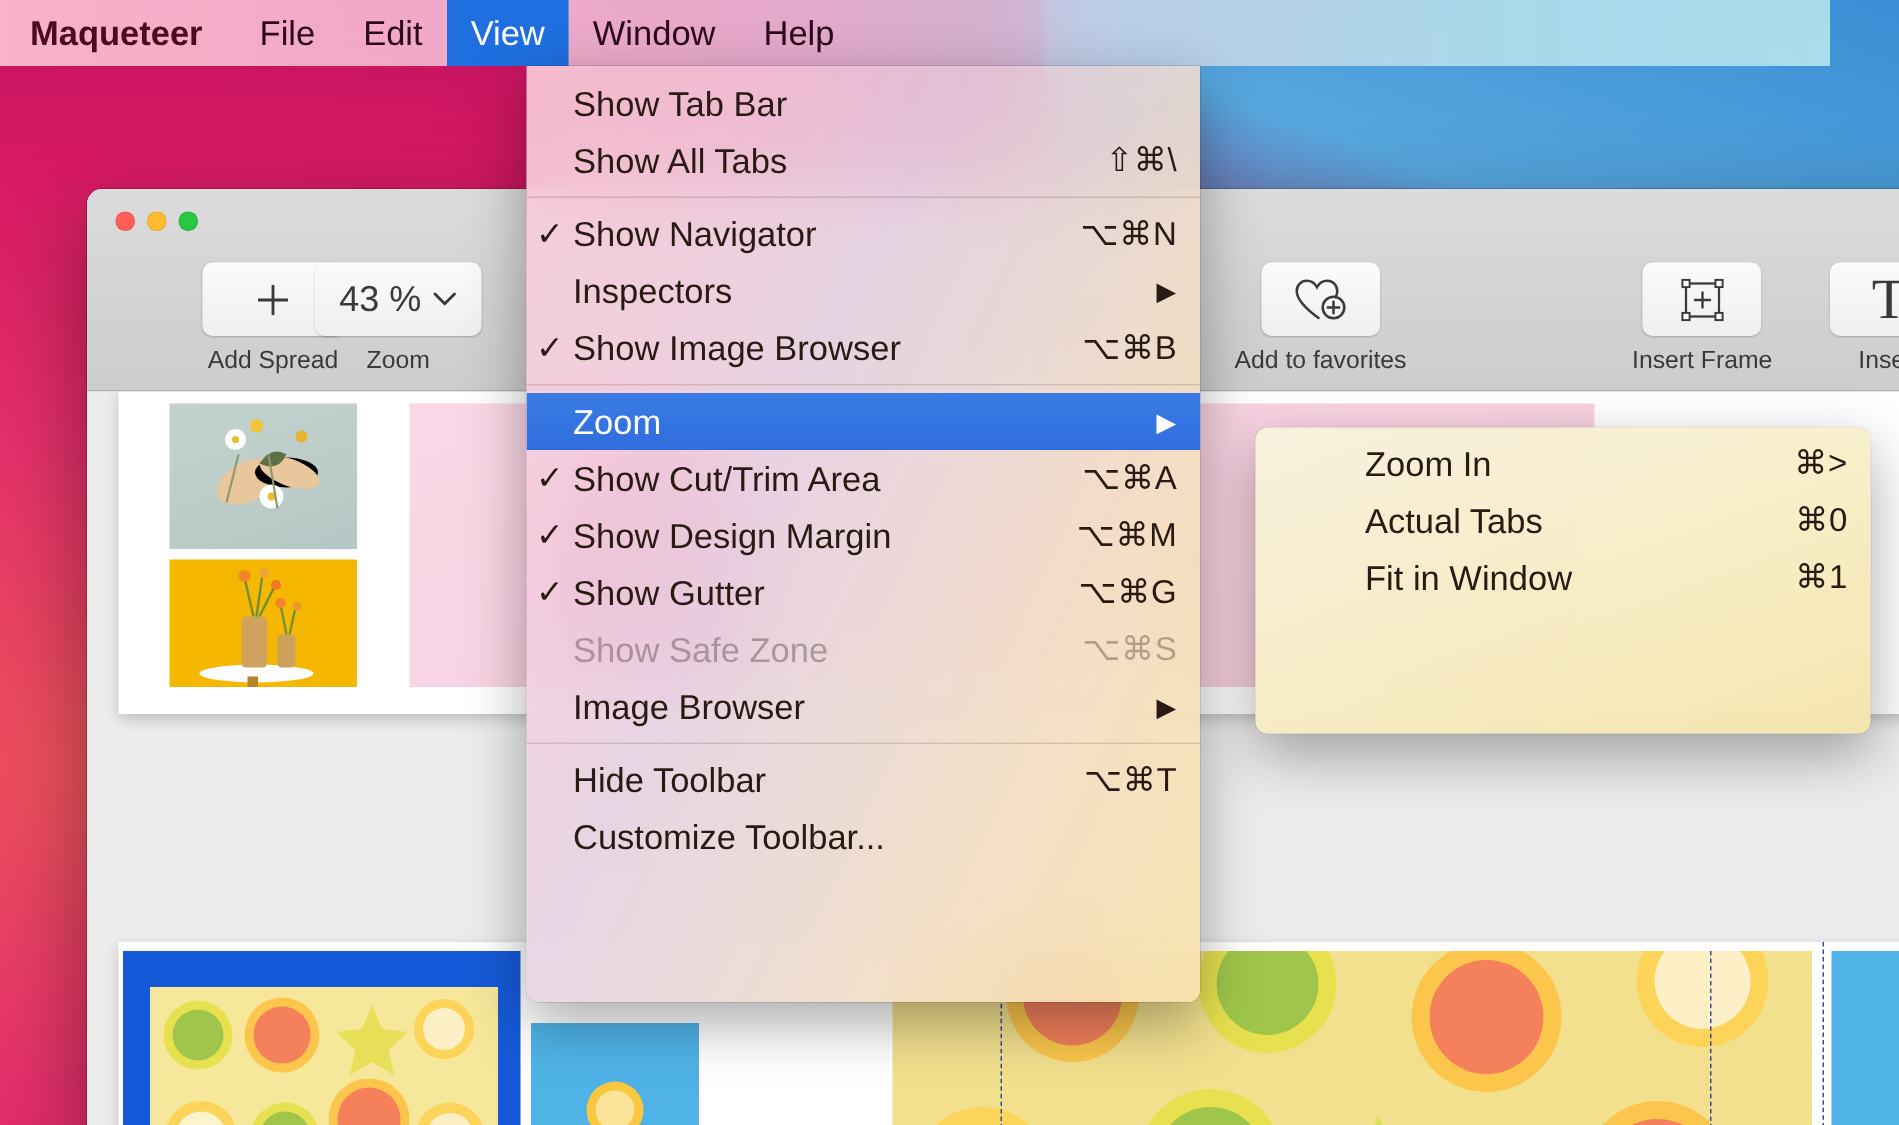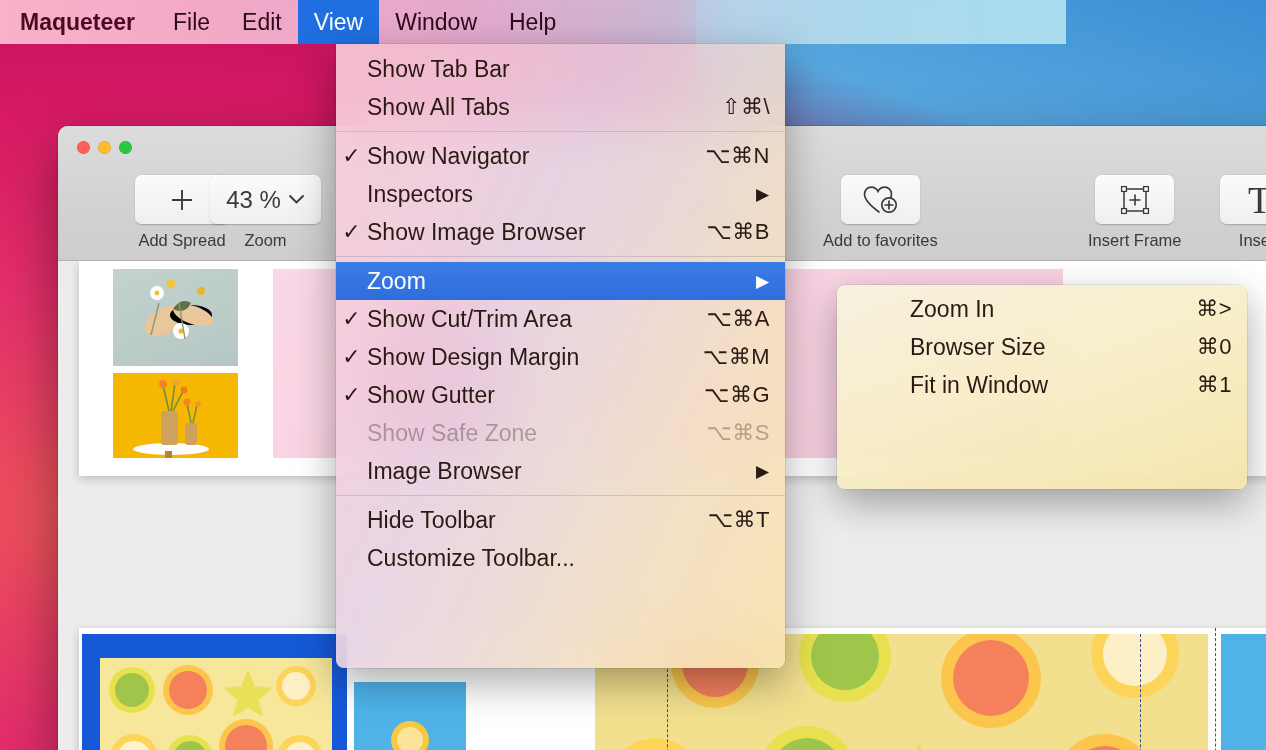--- a/index.html
+++ b/index.html
@@ -78,42 +78,42 @@
   #spread1{ left:21px; top:0px; width:1210px; height:215px; }
   .ph{ position:absolute; overflow:hidden; }
 
   
   #spread2{ left:21px; top:367px; width:1215px; height:400px; }
 
   .guide-v{ position:absolute; top:0; bottom:0; width:0; border-left:1.4px dashed #3b4b9e; }
 
   
   #menubar{
-    position:absolute; left:0; top:0; width:1066px; height:44px;
+    position:absolute; left:0; top:0; width:1220px; height:44px;
     background:linear-gradient(90deg,
       rgba(255,200,218,.88) 0%,
       rgba(250,196,216,.85) 20%,
       rgba(236,198,224,.84) 42%,
       rgba(206,214,233,.84) 62%,
       rgba(186,226,238,.86) 82%,
       rgba(183,230,240,.88) 100%);
     backdrop-filter:blur(22px);
     display:flex; align-items:center;
     z-index:60;
   }
   .mb-item{
     height:44px; display:flex; align-items:center; padding:0 16px;
     font-size:23px; color:#2c0a1c; white-space:nowrap;
   }
   .mb-item.app{ font-weight:bold; color:#4a0a22; padding-left:20px; padding-right:22px; }
   .mb-item.active{ background:#1f6fe0; color:#fff; }
 
   
   #viewmenu{
-    position:absolute; left:336px; top:44px; width:449px; height:624px;
+    position:absolute; left:351px; top:44px; width:449px; height:624px;
     border-radius:0 0 8px 8px;
     background:linear-gradient(115deg,
       rgba(250,204,218,.90) 0%,
       rgba(243,206,222,.90) 22%,
       rgba(231,211,226,.90) 40%,
       rgba(234,216,214,.91) 55%,
       rgba(243,222,195,.92) 74%,
       rgba(248,226,174,.93) 100%);
     backdrop-filter:blur(26px);
     box-shadow:0 14px 40px rgba(0,0,0,.34), 0 0 0 .5px rgba(0,0,0,.14);
@@ -494,21 +494,21 @@
   </div>
 
 <div id="zoomsub">
     <div class="mi">
       <span class="chk"></span>
       <span class="lbl">Zoom In</span>
       <span class="key">⌘&gt;</span>
     </div>
     <div class="mi">
       <span class="chk"></span>
-      <span class="lbl">Browser Size</span>
+      <span class="lbl">Actual Tabs</span>
       <span class="key">⌘0</span>
     </div>
     <div class="mi">
       <span class="chk"></span>
       <span class="lbl">Fit in Window</span>
       <span class="key">⌘1</span>
     </div>
   </div>
 
 </body></html>

